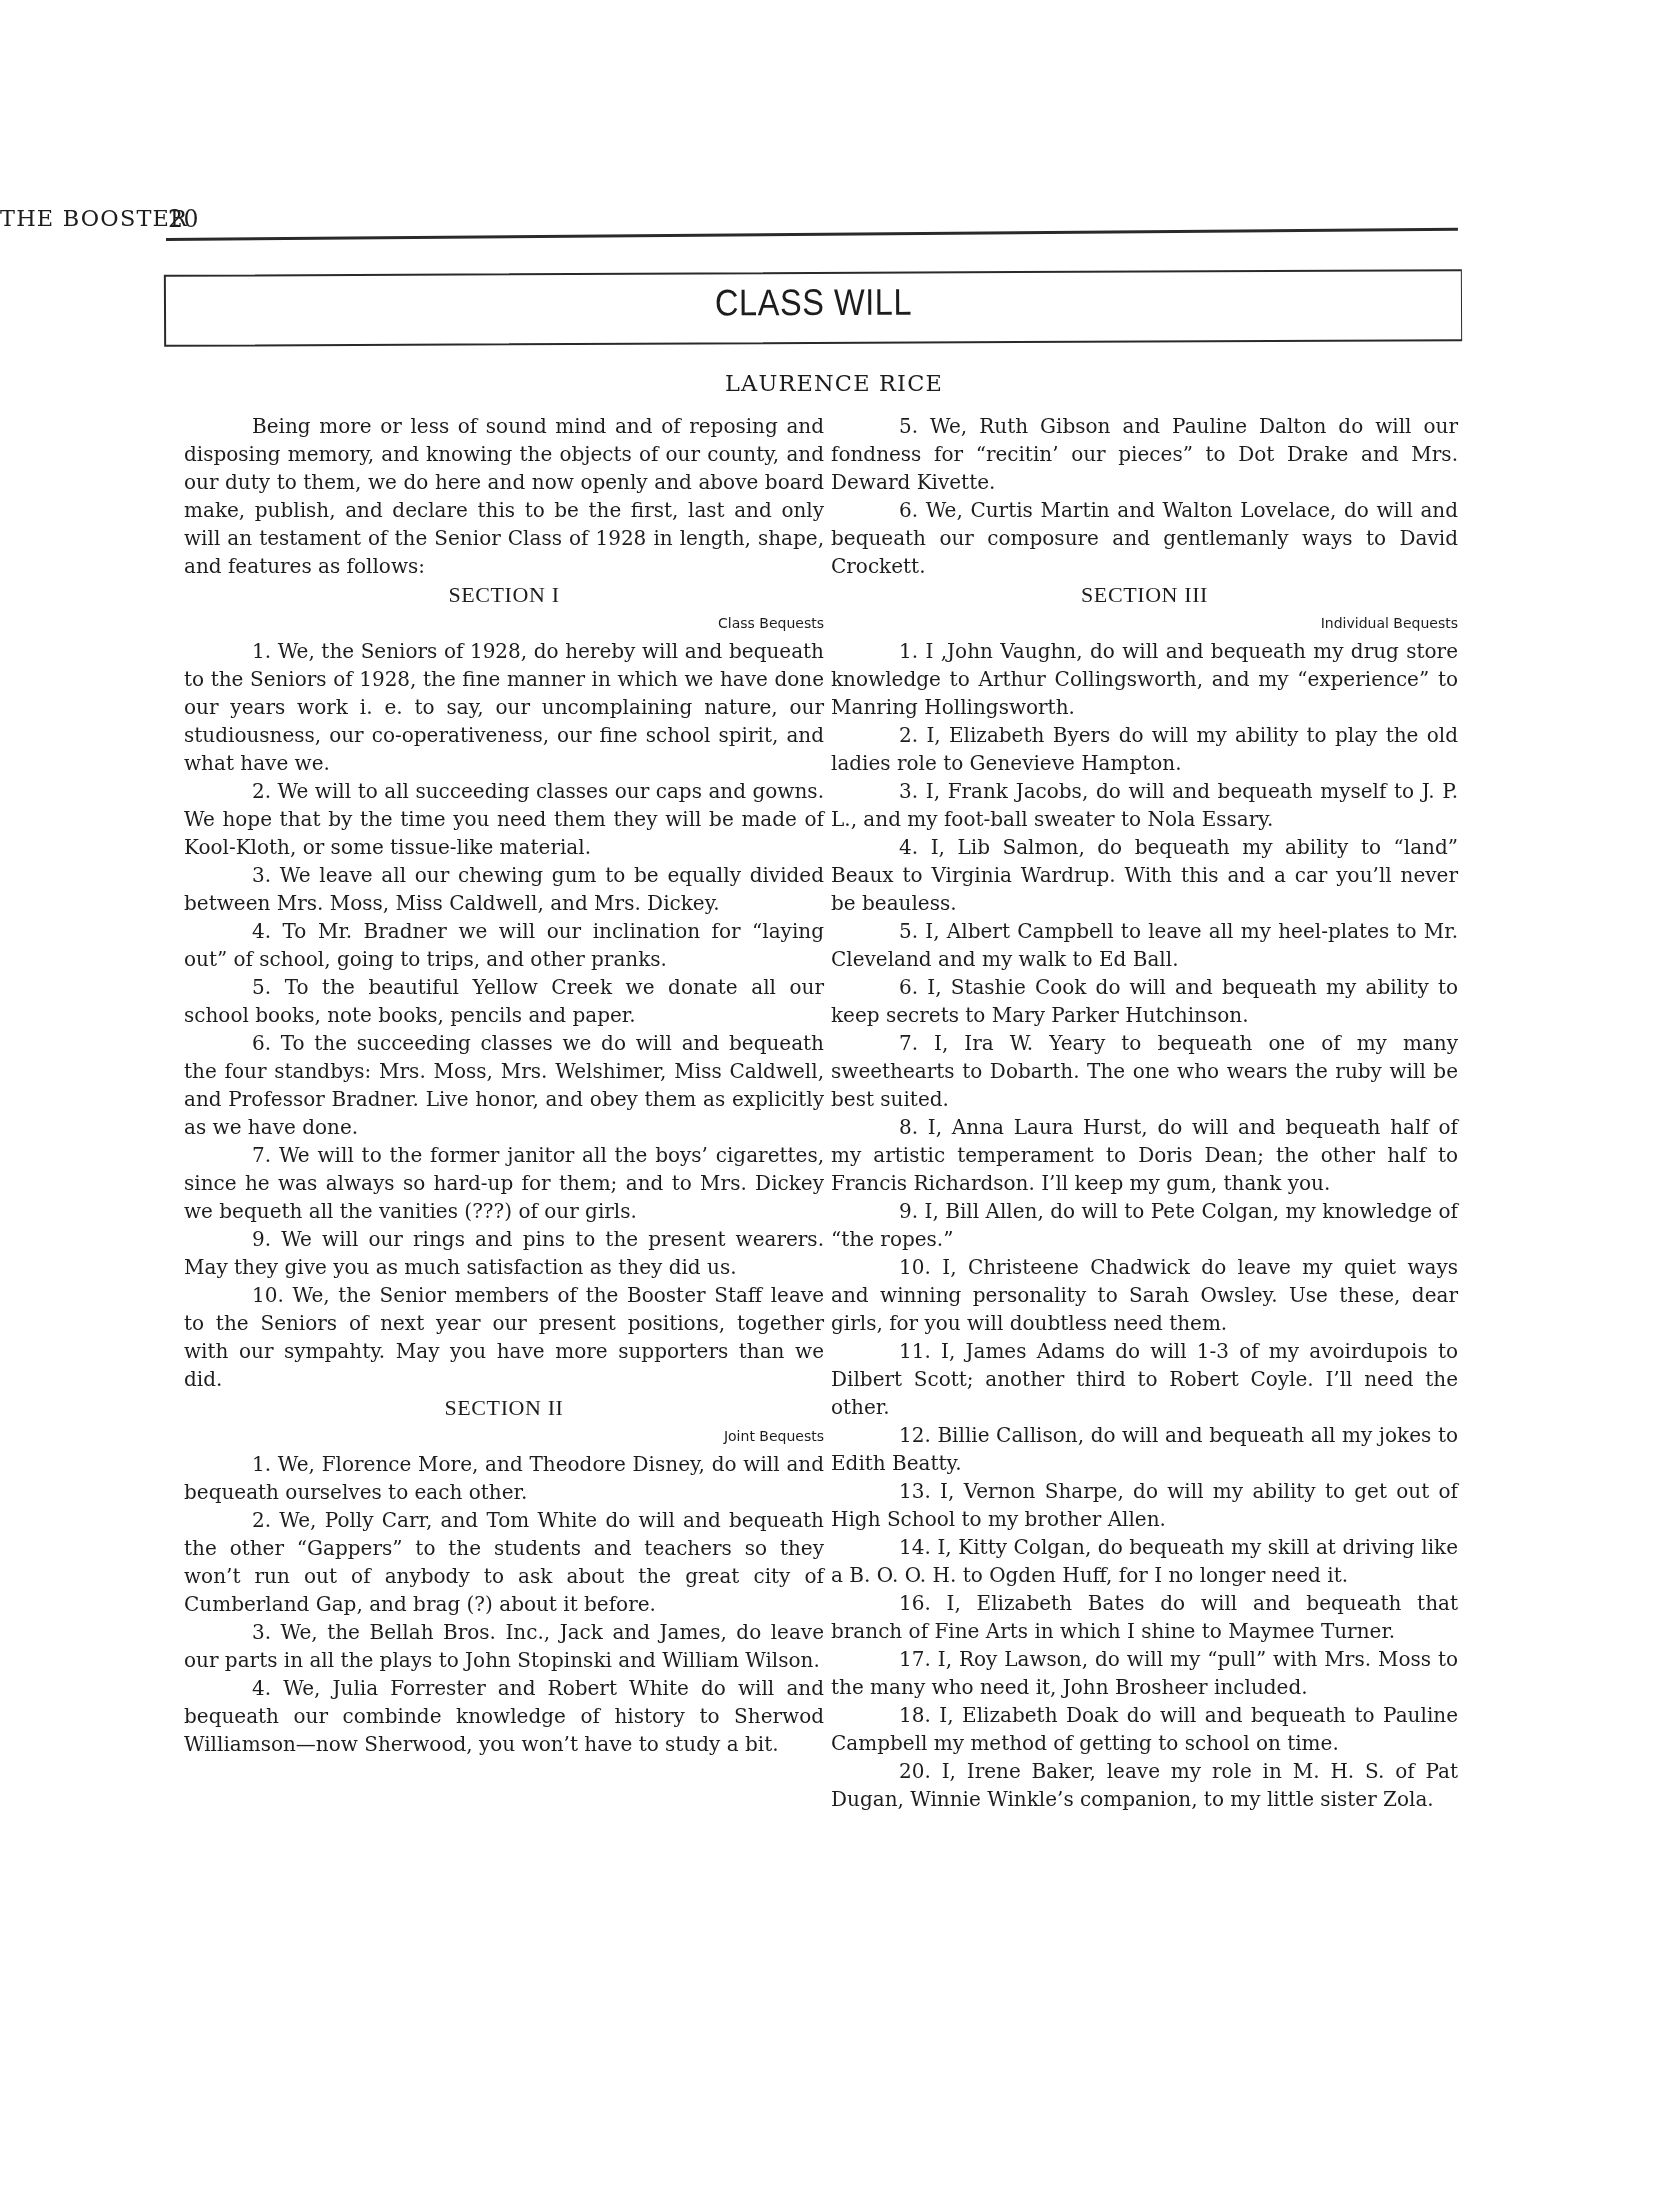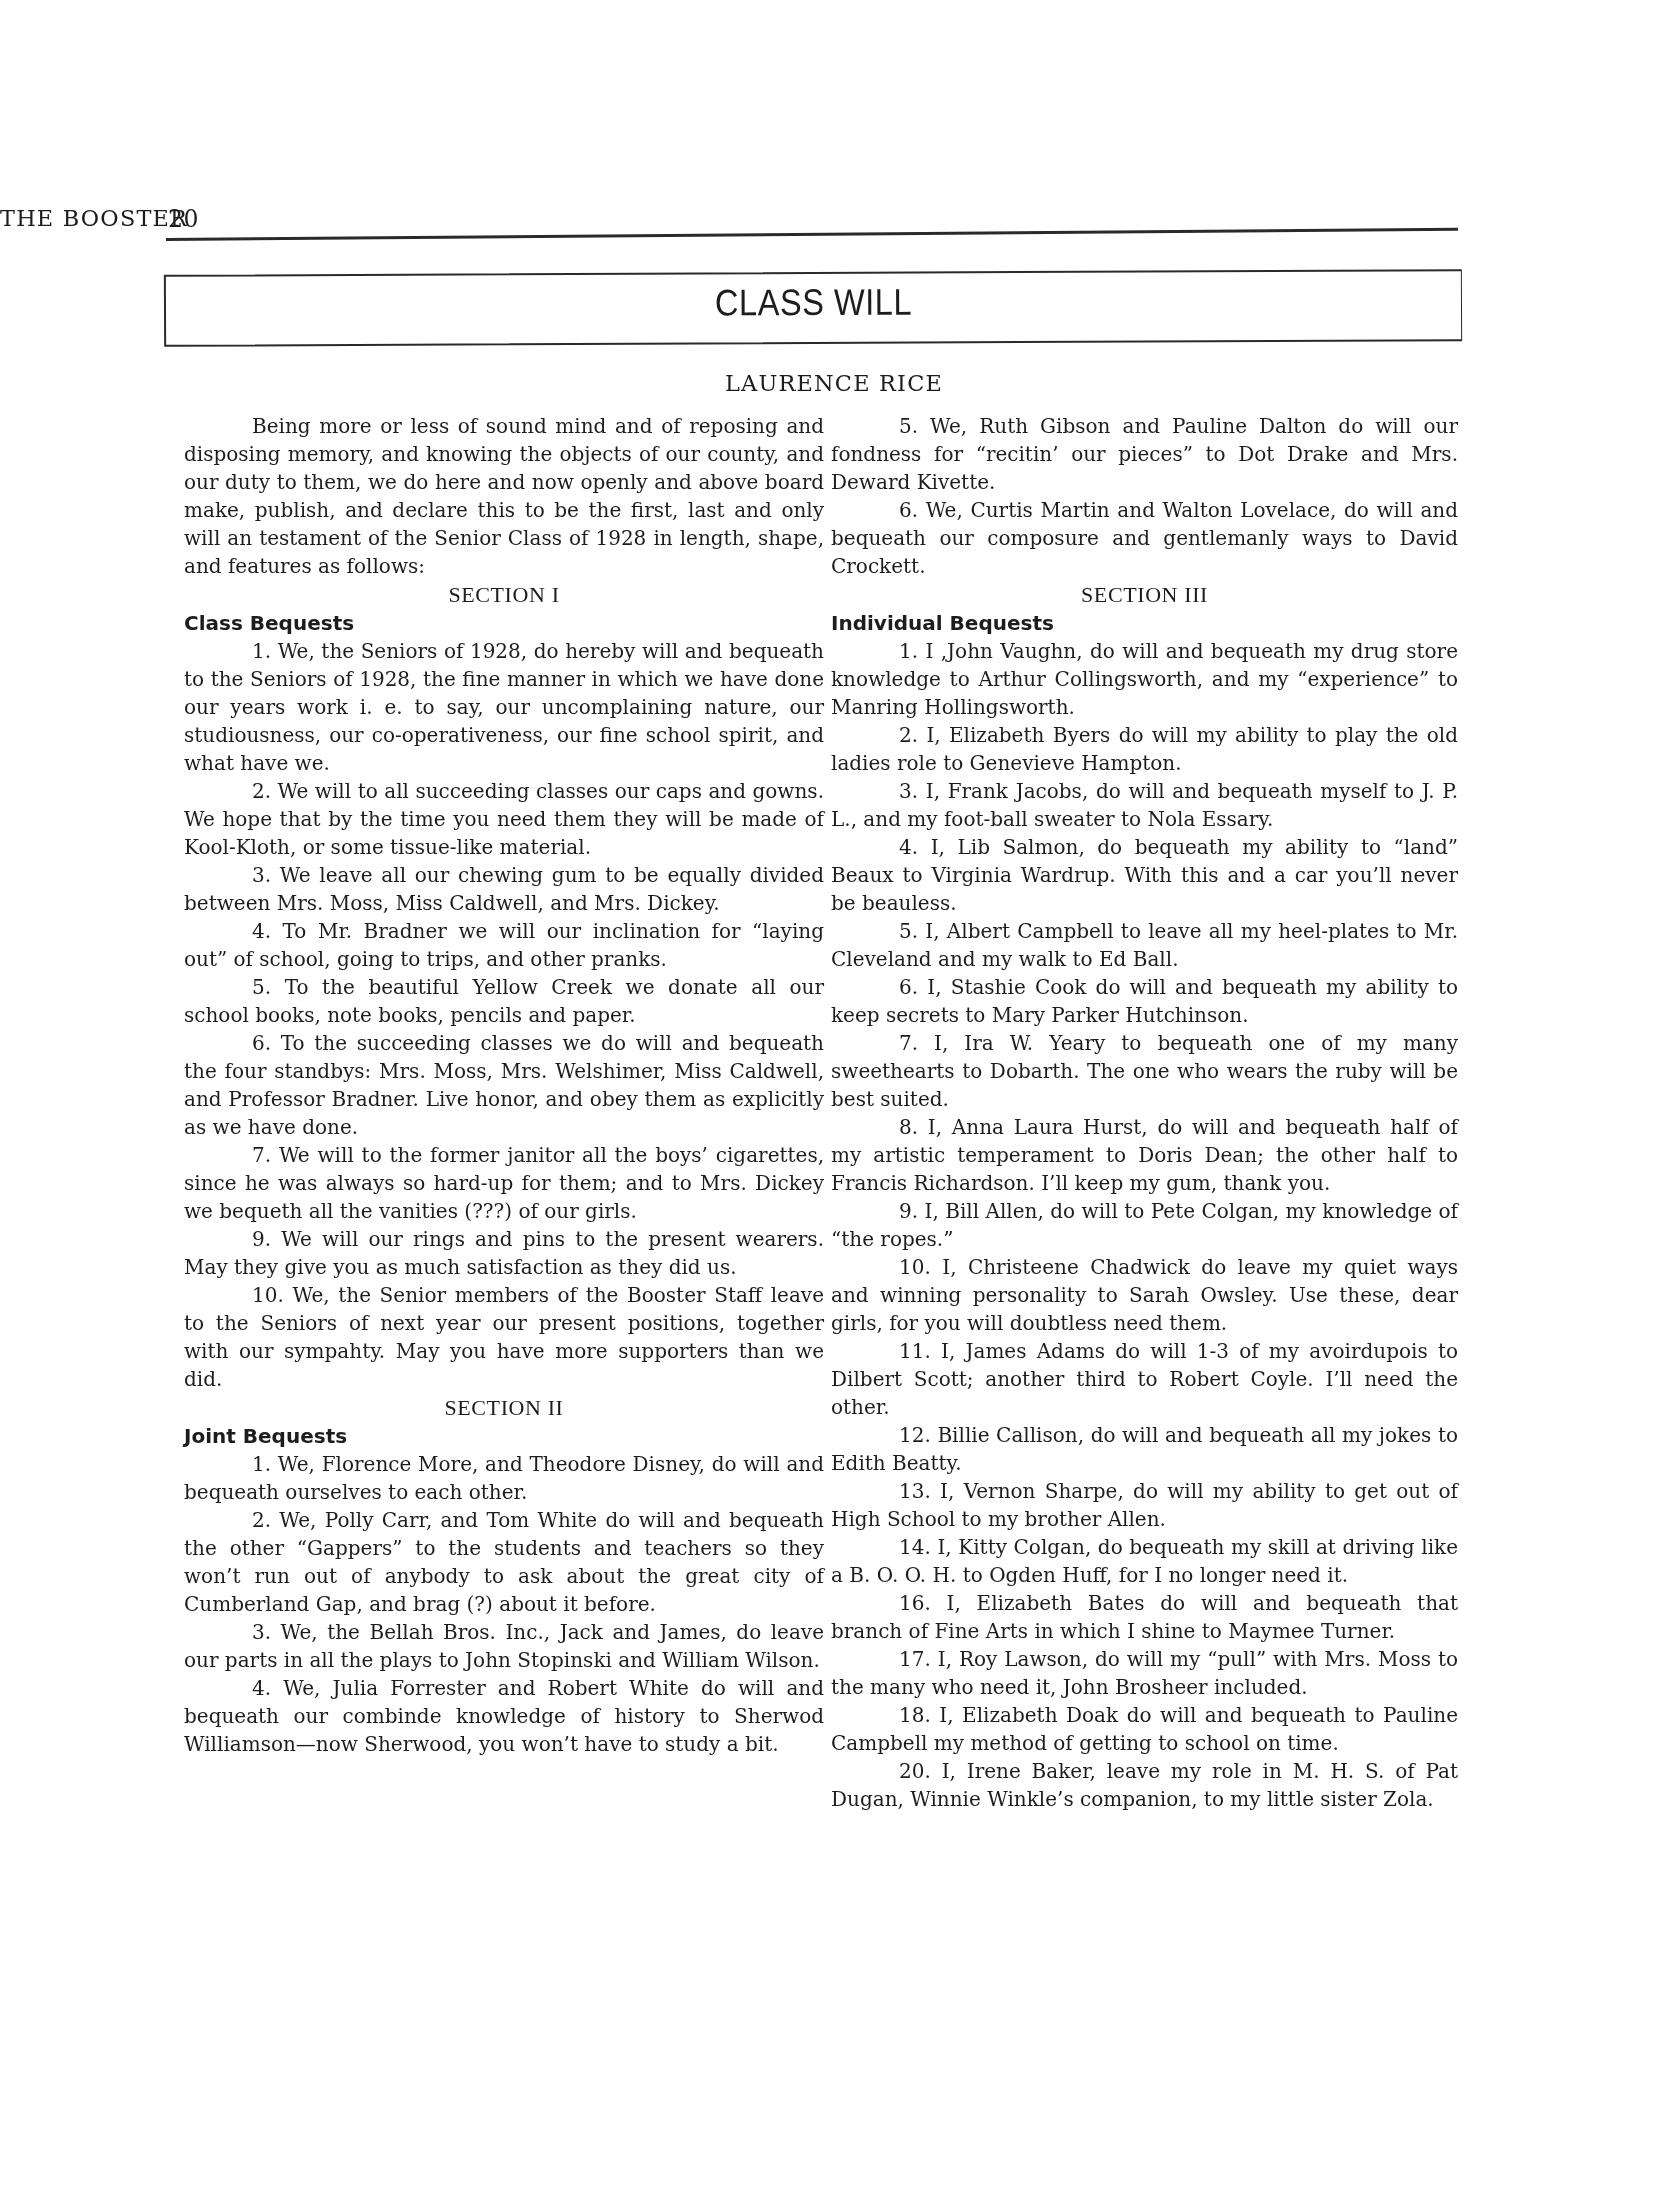--- a/index.html
+++ b/index.html
@@ -88,24 +88,24 @@
     }
     .section-head {
       text-align: center;
       font-size: 22px;
       letter-spacing: 0.6px;
       margin: 1.2px 0 0 0;
       line-height: 28.6px;
       font-family: Liberation Serif, serif;
     }
     .section-sub {
-      text-align: left;
+      text-align: right;
       font-family: "DejaVu Sans", "Liberation Sans", sans-serif;
-      font-weight: bold;
-      font-size: 20px;
+      font-weight: normal;
+      font-size: 14px;
       line-height: 27px;
       margin: 0;
     }
   </style>
 </head>
 <body>
 
 <div class="page-number">20</div>
 <div class="running-head">THE BOOSTER</div>
 <div class="rule top"></div>

